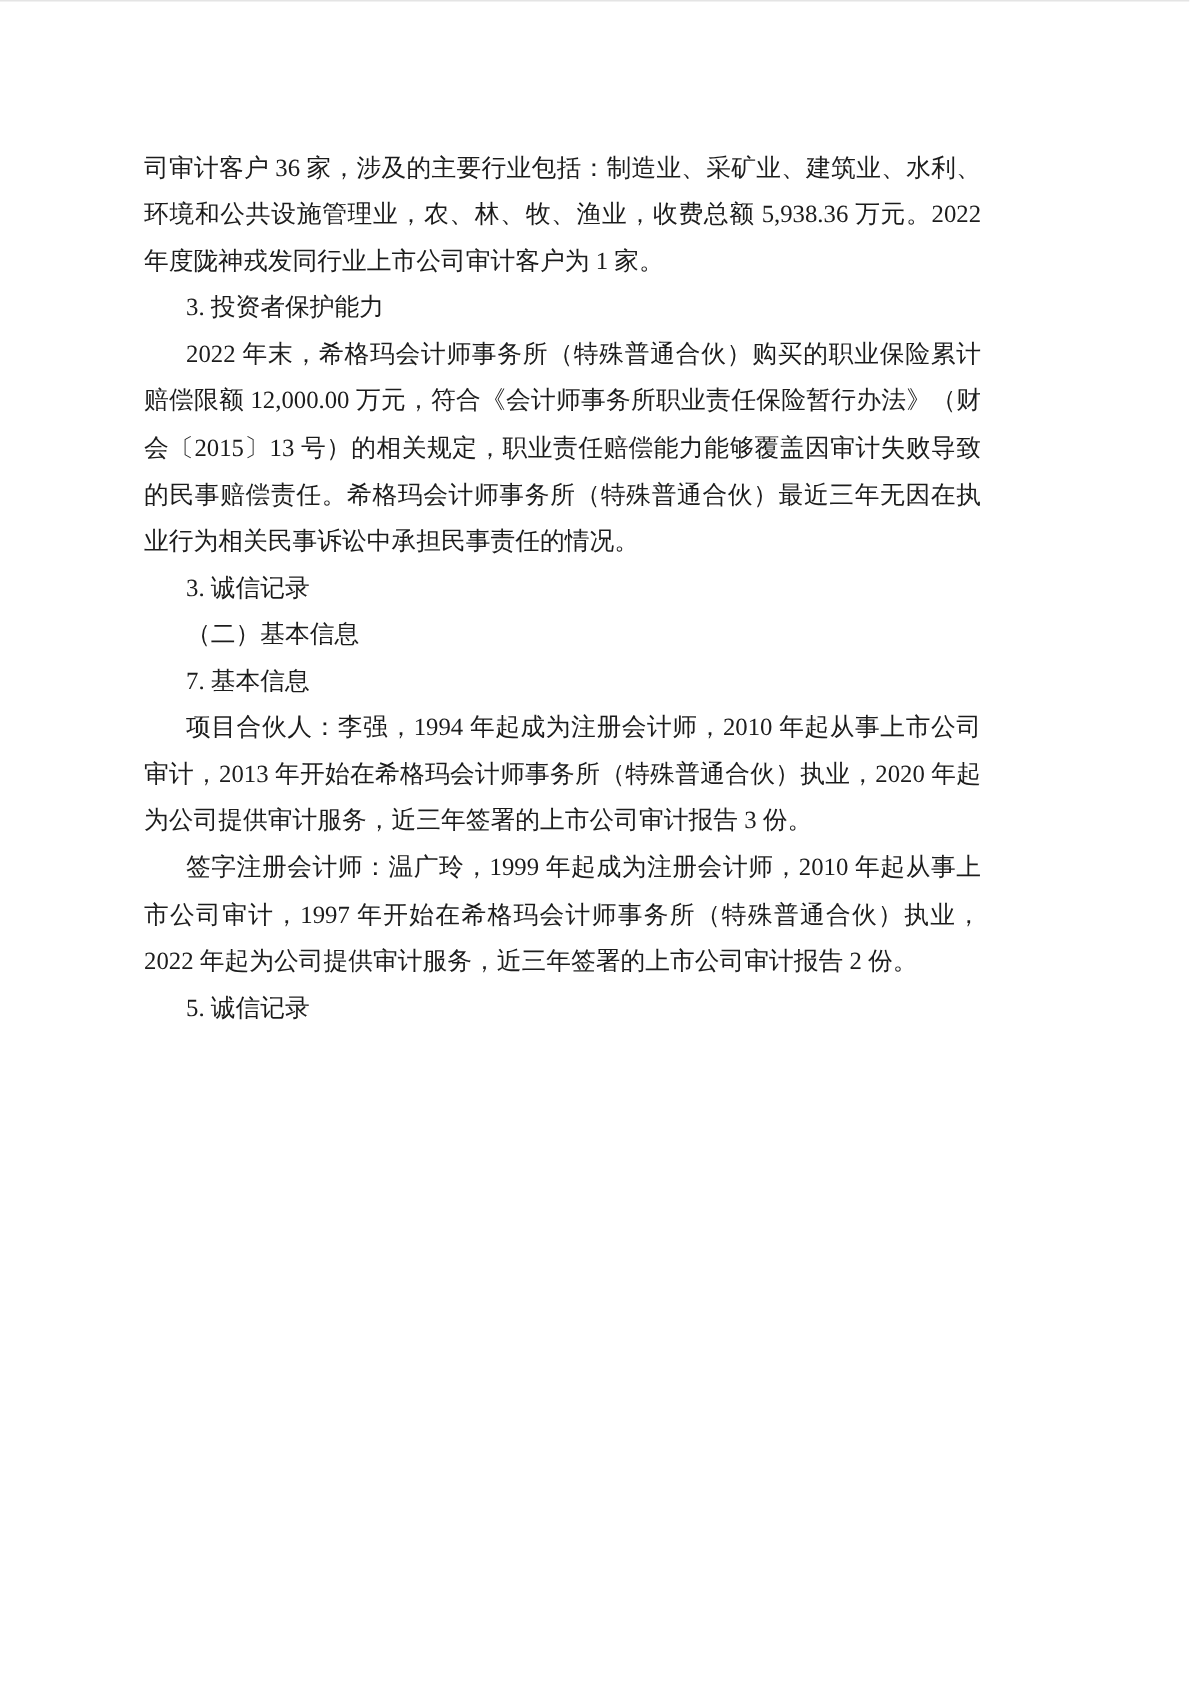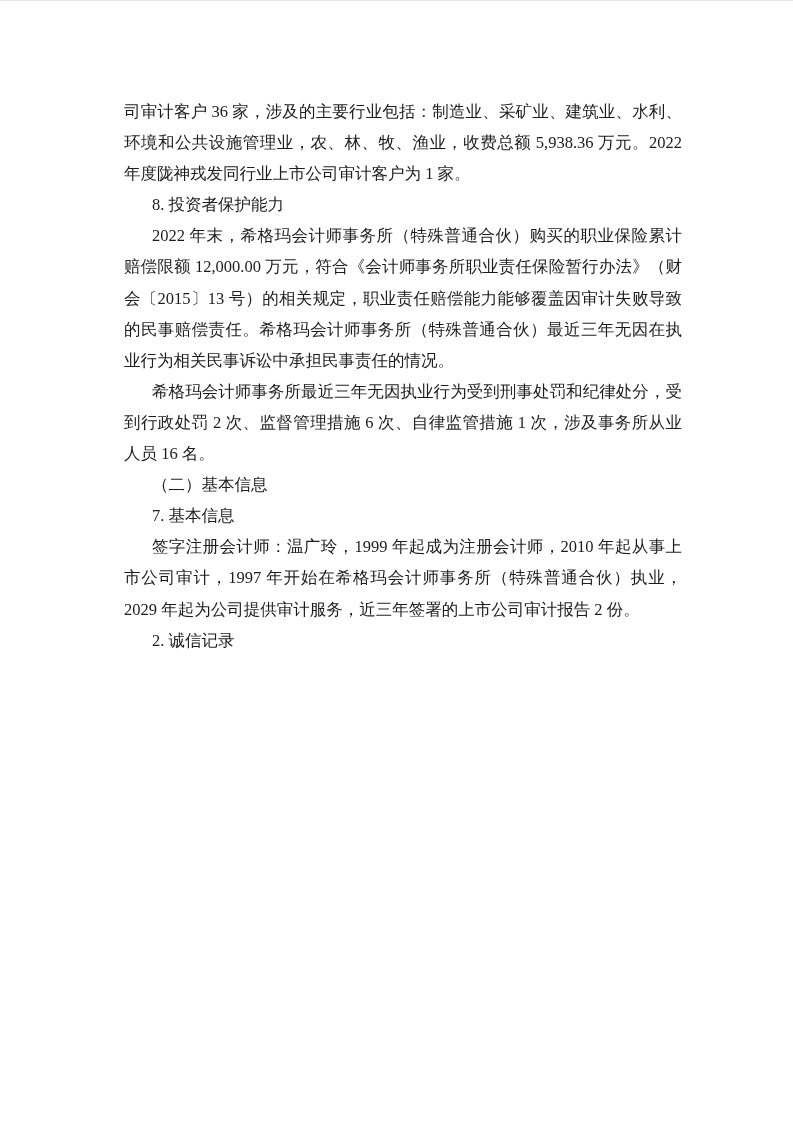--- a/index.html
+++ b/index.html
@@ -17,21 +17,21 @@
     position: absolute;
     left: 0; top: 0;
     width: 793px;
     height: 1122px;
     background: #ffffff;
     border-top: 1px solid #e4e4e4; 
     box-sizing: border-box;
   }
   .textblock {
     position: absolute;
-    left: 124px;
+    left: 96px;
     top: 95px;
     width: 558px;
     font-family: "Liberation Serif", "DejaVu Serif", serif;
     font-size: 16.5px;
     line-height: 31.1px;
     color: #1c1c1c;
     text-align: justify;
   }
   .textblock p, .textblock h2, .textblock h3 {
     margin: 0;
@@ -53,21 +53,22 @@
     font-weight: bold;
     font-size: 17px;
   }
 </style>
 </head>
 <body>
 
 <div class="page">
   <div class="textblock">
     <p class="para para-continued">司审计客户 36 家，涉及的主要行业包括：制造业、采矿业、建筑业、水利、环境和公共设施管理业，农、林、牧、渔业，收费总额 5,938.36 万元。2022 年度陇神戎发同行业上市公司审计客户为 1 家。</p>
-    <h3 class="subhead">8. 投资者保护能力</h3>
+    <h3 class="subhead">3. 投资者保护能力</h3>
     <p class="para">2022 年末，希格玛会计师事务所（特殊普通合伙）购买的职业保险累计赔偿限额 12,000.00 万元，符合《会计师事务所职业责任保险暂行办法》（财会〔2015〕13 号）的相关规定，职业责任赔偿能力能够覆盖因审计失败导致的民事赔偿责任。希格玛会计师事务所（特殊普通合伙）最近三年无因在执业行为相关民事诉讼中承担民事责任的情况。</p>
-    <p class="para">希格玛会计师事务所最近三年无因执业行为受到刑事处罚和纪律处分，受到行政处罚 2 次、监督管理措施 6 次、自律监管措施 1 次，涉及事务所从业人员 16 名。</p>
+    <h3 class="subhead">3. 诚信记录</h3>
     <h2 class="secthead">（二）基本信息</h2>
     <h3 class="subhead">7. 基本信息</h3>
-    <p class="para">签字注册会计师：温广玲，1999 年起成为注册会计师，2010 年起从事上市公司审计，1997 年开始在希格玛会计师事务所（特殊普通合伙）执业，2029 年起为公司提供审计服务，近三年签署的上市公司审计报告 2 份。</p>
-    <h3 class="subhead">2. 诚信记录</h3>
+    <p class="para">项目合伙人：李强，1994 年起成为注册会计师，2010 年起从事上市公司审计，2013 年开始在希格玛会计师事务所（特殊普通合伙）执业，2020 年起为公司提供审计服务，近三年签署的上市公司审计报告 3 份。</p>
+    <p class="para">签字注册会计师：温广玲，1999 年起成为注册会计师，2010 年起从事上市公司审计，1997 年开始在希格玛会计师事务所（特殊普通合伙）执业，2022 年起为公司提供审计服务，近三年签署的上市公司审计报告 2 份。</p>
+    <h3 class="subhead">5. 诚信记录</h3>
   </div>
 </div>
 
 </body></html>

